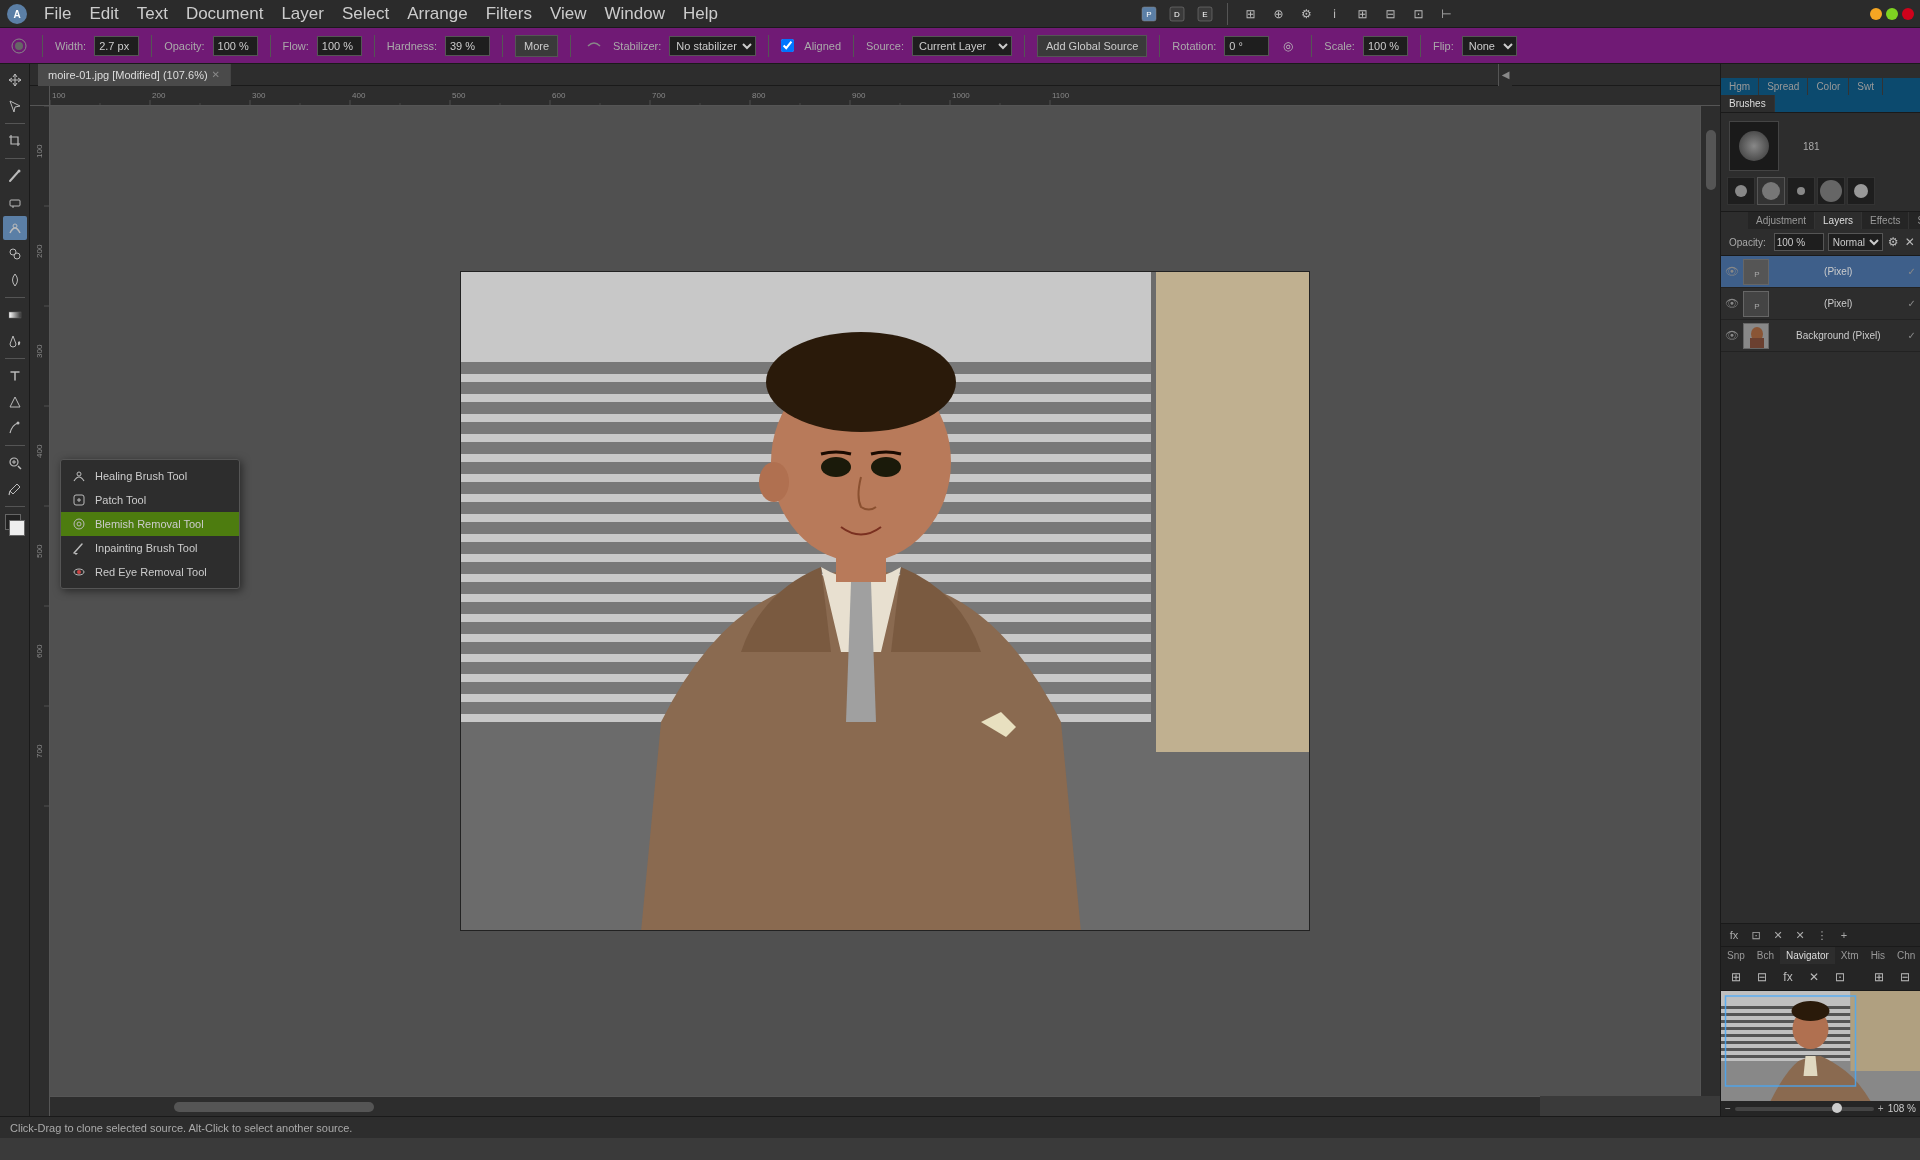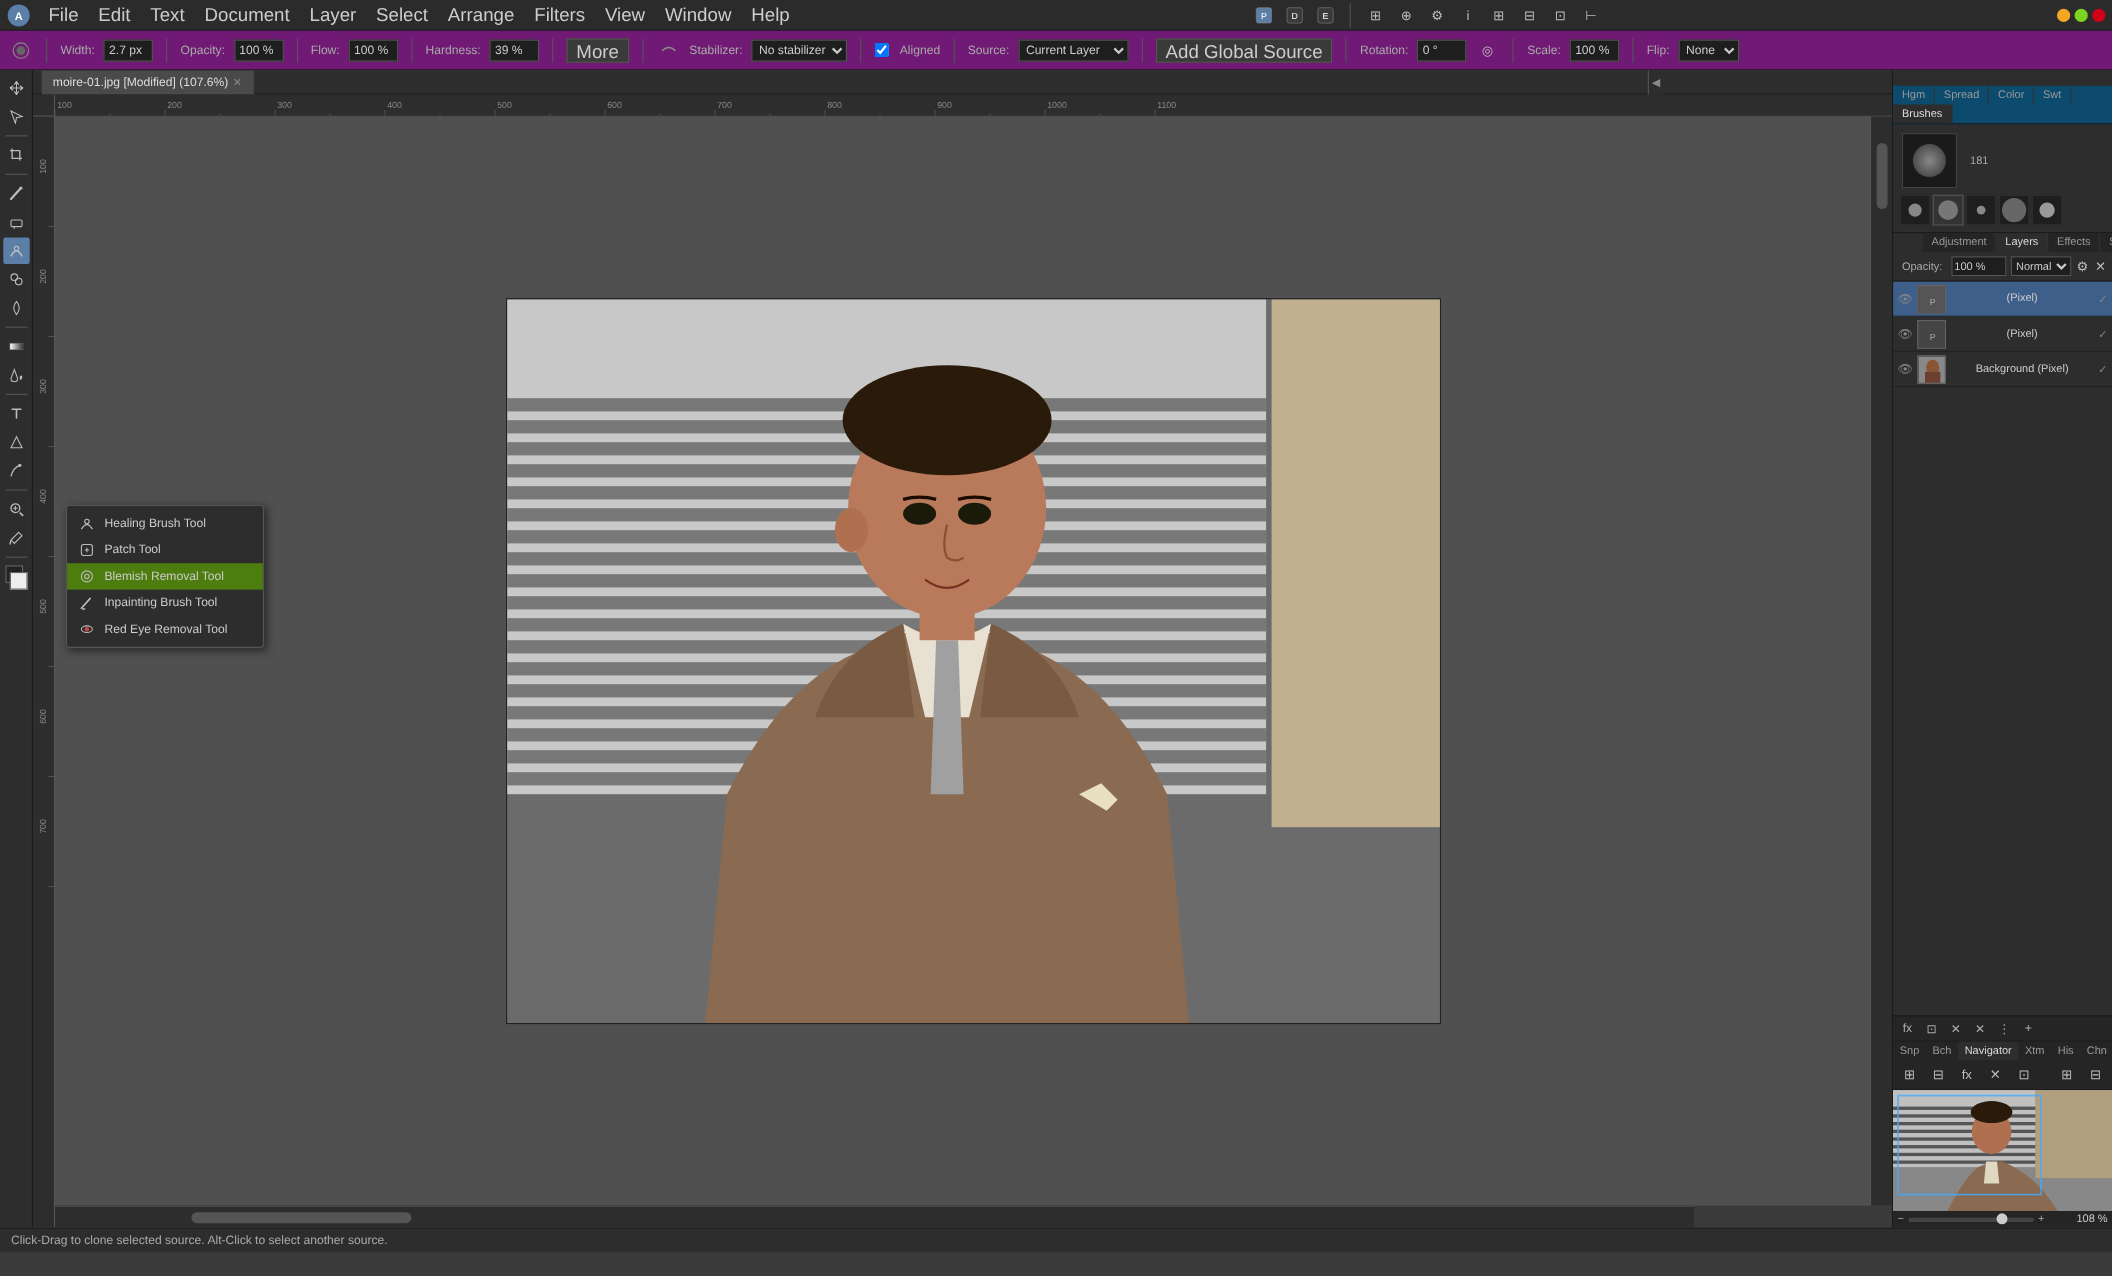--- a/index.html
+++ b/index.html
@@ -17,21 +17,21 @@
     .win-min { background: #f5a623; }
     .win-max { background: #7ed321; }
     .win-close { background: #d0021b; }
 
     
     #toolbar { display: flex; align-items: center; height: 36px; background: #701a75; border-bottom: 1px solid #1a1a1a; padding: 0 8px; gap: 8px; font-size: 11px; }
     .toolbar-sep { width: 1px; height: 22px; background: #555; margin: 0 4px; }
     .toolbar-label { color: #aaa; }
     .toolbar-input { background: #1e1e1e; border: 1px solid #555; color: #ccc; padding: 2px 4px; width: 60px; font-size: 11px; height: 20px; }
     .toolbar-input-sm { width: 45px; }
-    .toolbar-btn { background: #3a3a3a; border: 1px solid #555; color: #ccc; padding: 2px 8px; font-size: 17px; cursor: pointer; height: 22px; }
+    .toolbar-btn { background: #3a3a3a; border: 1px solid #555; color: #ccc; padding: 2px 8px; font-size: 11px; cursor: pointer; height: 22px; }
     .toolbar-select { background: #1e1e1e; border: 1px solid #555; color: #ccc; font-size: 11px; height: 20px; padding: 0 2px; }
     .toolbar-checkbox { margin-right: 2px; }
 
     
     #main { display: flex; height: calc(1160px - 28px - 36px - 22px - 22px); }
 
     
     #toolbox { width: 30px; background: #2d2d2d; border-right: 1px solid #1a1a1a; display: flex; flex-direction: column; align-items: center; padding-top: 4px; gap: 2px; overflow: hidden; flex-shrink: 0; }
     .tool-btn { width: 24px; height: 24px; display: flex; align-items: center; justify-content: center; cursor: pointer; border-radius: 2px; color: #bbb; font-size: 13px; position: relative; }
     .tool-btn.active { background: #5b7fa6; }
@@ -94,21 +94,21 @@
     
     #navigator-section { height: 170px; border-top: 1px solid #1a1a1a; display: flex; flex-direction: column; }
     #nav-tabs { display: flex; background: #252525; }
     .nav-tab { padding: 3px 6px; font-size: 10px; color: #999; cursor: pointer; }
     .nav-tab.active { color: #ddd; background: #2d2d2d; }
     #nav-preview { flex: 1; background: #1a1a1a; display: flex; align-items: center; justify-content: center; overflow: hidden; position: relative; }
     #nav-zoom { display: flex; align-items: center; padding: 2px 4px; gap: 4px; background: #252525; }
     .zoom-label { font-size: 10px; color: #aaa; }
     .zoom-slider { flex: 1; height: 4px; background: #444; border-radius: 2px; position: relative; cursor: pointer; }
     .zoom-thumb { position: absolute; left: 70%; top: -4px; width: 10px; height: 10px; background: #ccc; border-radius: 50%; }
-    .zoom-value { font-size: 10px; color: #ccc; margin-left: 25px; }
+    .zoom-value { font-size: 10px; color: #ccc; }
 
     
     #statusbar { height: 22px; background: #2d2d2d; border-top: 1px solid #1a1a1a; display: flex; align-items: center; padding: 0 10px; font-size: 11px; color: #aaa; }
     .top-icon { width: 20px; height: 20px; display: flex; align-items: center; justify-content: center; color: #bbb; cursor: pointer; font-size: 12px; }
 
     
     #collapse-btn { position: absolute; right: 200px; top: 0; width: 14px; height: 22px; background: #2d2d2d; border-left: 1px solid #555; display: flex; align-items: center; justify-content: center; cursor: pointer; color: #888; font-size: 10px; }
 
     
     .tb2-icon { width: 22px; height: 22px; display: flex; align-items: center; justify-content: center; cursor: pointer; color: #bbb; font-size: 12px; border-radius: 2px; }
@@ -547,21 +547,21 @@
 
     <div id="panel-tabs">
       <div class="panel-tab">Hgm</div>
       <div class="panel-tab">Spread</div>
       <div class="panel-tab">Color</div>
       <div class="panel-tab">Swt</div>
       <div class="panel-tab active">Brushes</div>
     </div>
 
     <div id="brushes-panel">
-      <div style="display:flex;align-items:center;gap:12px;padding:4px;">
+      <div style="display:flex;align-items:center;gap:24px;padding:4px;">
         <div style="width:50px;height:50px;background:#1a1a1a;border:1px solid #444;display:flex;align-items:center;justify-content:center;">
           <div style="width:30px;height:30px;border-radius:50%;background:radial-gradient(circle,#888 0%,#333 100%);"></div>
         </div>
         <div>
           <div style="font-size:10px;color:#aaa;">181</div>
         </div>
       </div>
 
       <div style="display:flex;flex-wrap:wrap;gap:2px;padding:2px;">
         <div style="width:28px;height:28px;background:#1e1e1e;border:1px solid #333;display:flex;align-items:center;justify-content:center;cursor:pointer;">

